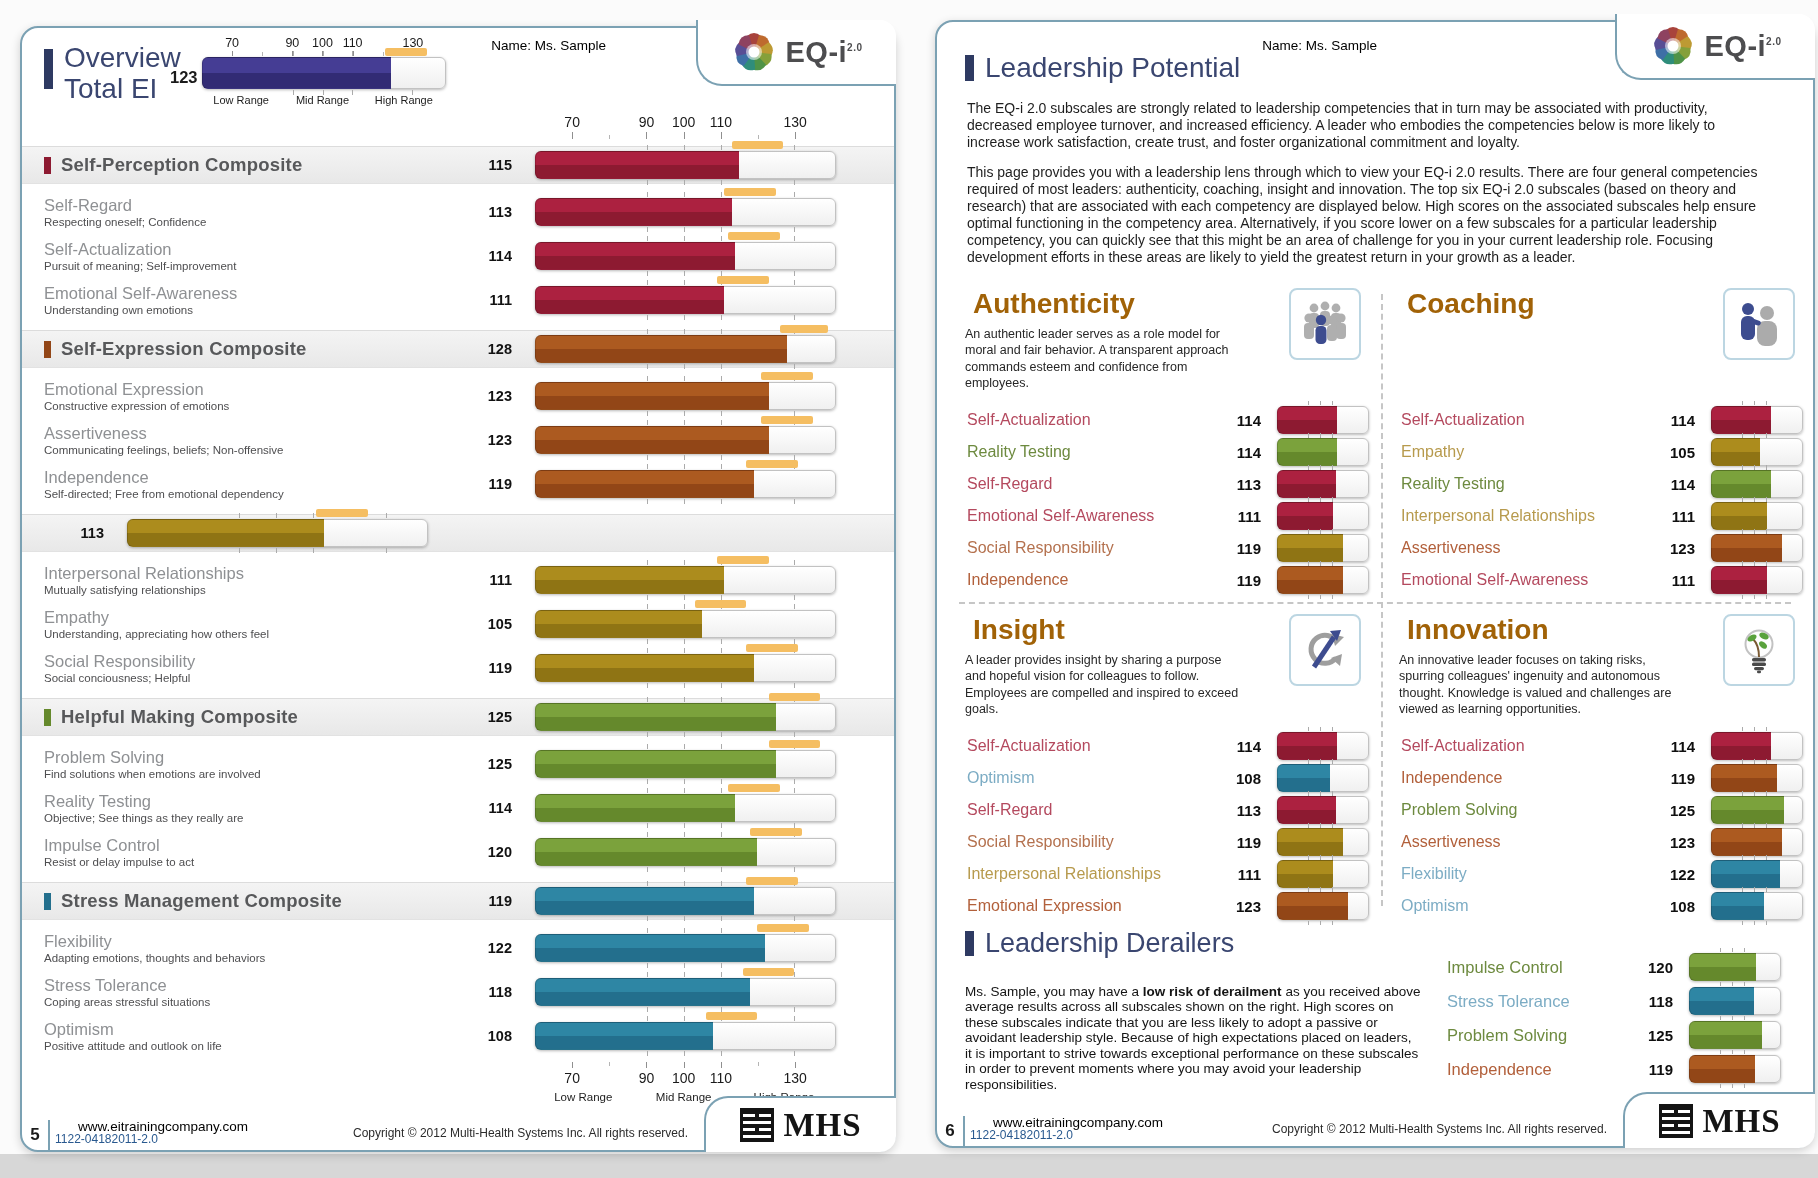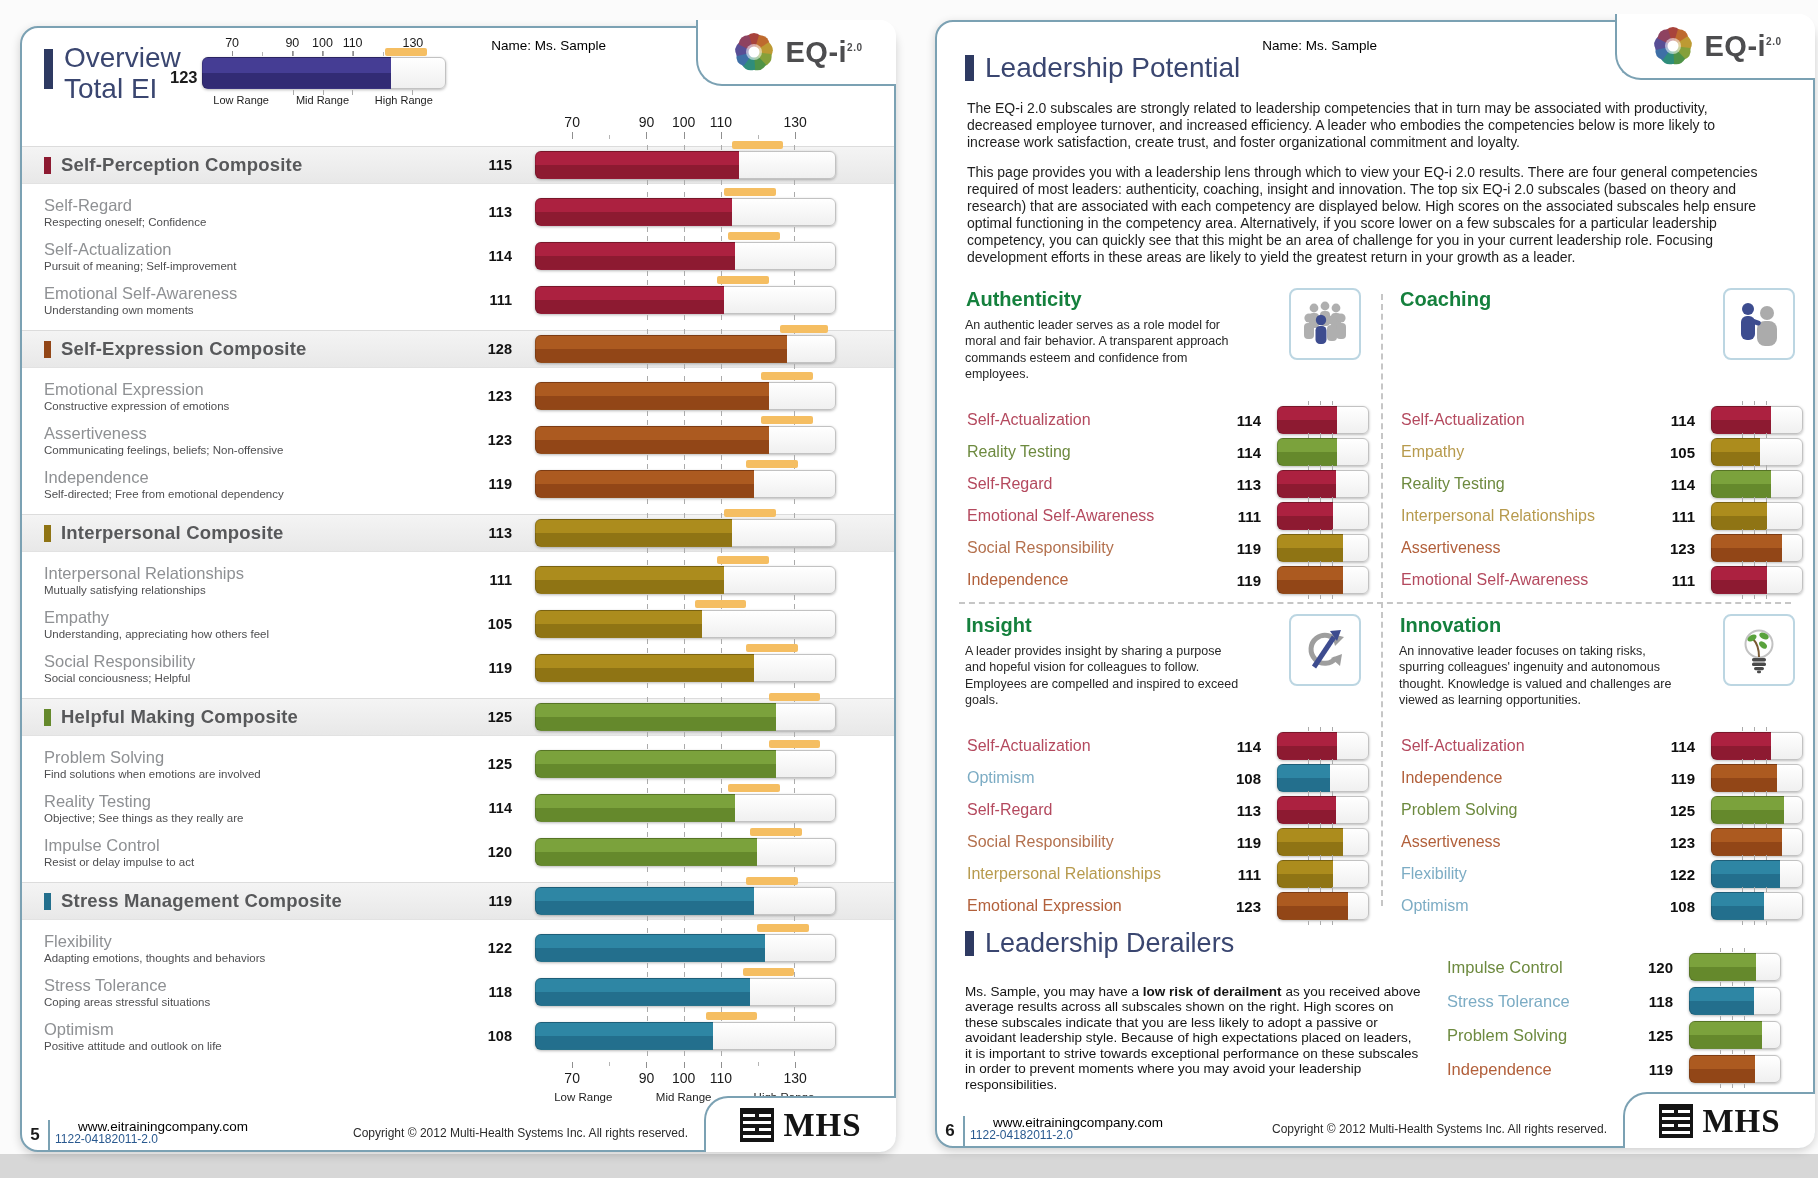--- a/index.html
+++ b/index.html
@@ -104,21 +104,21 @@
   
   .rp-title-row{position:absolute;left:28px;top:30px;display:flex;gap:11px;align-items:center;}
   .rp-title-row .accent{width:9px;height:26px;}
   .intro{position:absolute;left:30px;width:802px;font-size:14px;line-height:17px;color:#1E1E1E;}
   .intro.p1{top:64px;}
   .intro.p2{top:128px;}
 
   .quad{position:absolute;width:404px;height:320px;}
   .quad.q0{left:28px;top:266px;}  .quad.q1{left:462px;top:266px;}
   .quad.q2{left:28px;top:592px;}  .quad.q3{left:462px;top:592px;}
-  .q-title{font-size:20px;font-weight:bold;color:#15803d;margin:0 0 6px 1px;}
+  .q-title{font-size:28px;font-weight:bold;color:#a16207;margin:0 0 6px 8px;}
   .q-desc{font-size:12.5px;line-height:1.3;color:#272727;width:274px;margin:0;}
   .q-icon{position:absolute;top:0;right:8px;width:68px;height:68px;border:2px solid #BCD6E2;
           border-radius:8px;background:#fff;display:flex;align-items:center;justify-content:center;}
   .q-rows{position:absolute;left:2px;top:116px;right:0;}
   .q-row{display:flex;align-items:center;height:32px;}
   .q-label{flex:1;font-size:16px;}
   .q-score{width:42px;text-align:right;font-weight:bold;font-size:15px;color:#0f0f0f;}
   .q-track{width:92px;margin-left:16px;position:relative;}
   .vdash{position:absolute;left:444px;top:272px;height:612px;border-left:2px dashed #C6C6C6;}
   .hdash{position:absolute;left:22px;right:22px;top:580px;border-top:2px dashed #C6C6C6;}
@@ -297,21 +297,21 @@
                 <i class="tick top" style="left: 86.4198%;"></i>
                 <i class="tick bot" style="left: 86.4198%;"></i>
                 <div class="fill" style="width: 66.6667%; background: linear-gradient(rgb(172, 33, 64) 0%, rgb(172, 33, 64) 50%, rgb(141, 26, 49) 50%, rgb(141, 26, 49) 100%);"></div>
                 <div class="ci" style="left: 64.1975%; width: 17.284%; background: rgb(245, 190, 98);"></div>
               </div>
             </div>
           </div>
           <div class="row sub-row">
             <div class="row-text">
               <div class="sub-name">Emotional Self-Awareness</div>
-              <div class="sub-desc">Understanding own moments</div>
+              <div class="sub-desc">Understanding own emotions</div>
             </div>
             <span class="row-score">111</span>
             <div class="trackwrap">
               <div class="track big">
                 <i class="tick top" style="left: 37.037%;"></i>
                 <i class="tick bot" style="left: 37.037%;"></i>
                 <i class="tick top" style="left: 49.3827%;"></i>
                 <i class="tick bot" style="left: 49.3827%;"></i>
                 <i class="tick top" style="left: 61.7284%;"></i>
                 <i class="tick bot" style="left: 61.7284%;"></i>
@@ -404,24 +404,20 @@
                 <i class="tick top" style="left: 86.4198%;"></i>
                 <i class="tick bot" style="left: 86.4198%;"></i>
                 <div class="fill" style="width: 72.8395%; background: linear-gradient(rgb(172, 90, 32) 0%, rgb(172, 90, 32) 50%, rgb(146, 70, 23) 50%, rgb(146, 70, 23) 100%);"></div>
                 <div class="ci" style="left: 70.3704%; width: 17.284%; background: rgb(245, 190, 98);"></div>
               </div>
             </div>
           </div>
         </section>
         <section class="sec-group">
           <div class="row band-row">
-            <div class="row-text band-text">
-              <span class="band-accent" style="background: rgb(143, 116, 20);"></span>
-              <span class="band-name">Interpersonal Composite</span>
-            </div>
             <span class="row-score">113</span>
             <div class="trackwrap">
               <div class="track big">
                 <i class="tick top" style="left: 37.037%;"></i>
                 <i class="tick bot" style="left: 37.037%;"></i>
                 <i class="tick top" style="left: 49.3827%;"></i>
                 <i class="tick bot" style="left: 49.3827%;"></i>
                 <i class="tick top" style="left: 61.7284%;"></i>
                 <i class="tick bot" style="left: 61.7284%;"></i>
                 <i class="tick top" style="left: 86.4198%;"></i>

